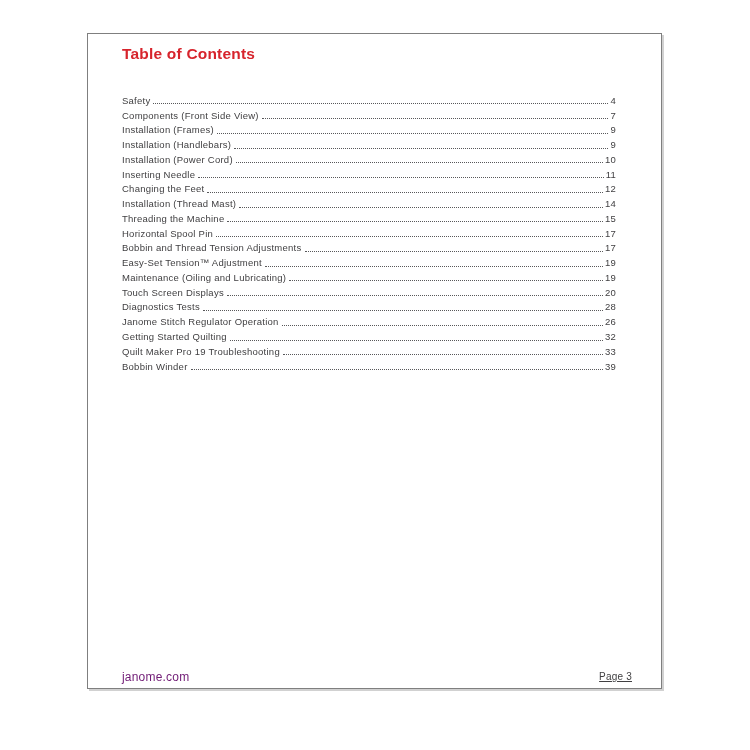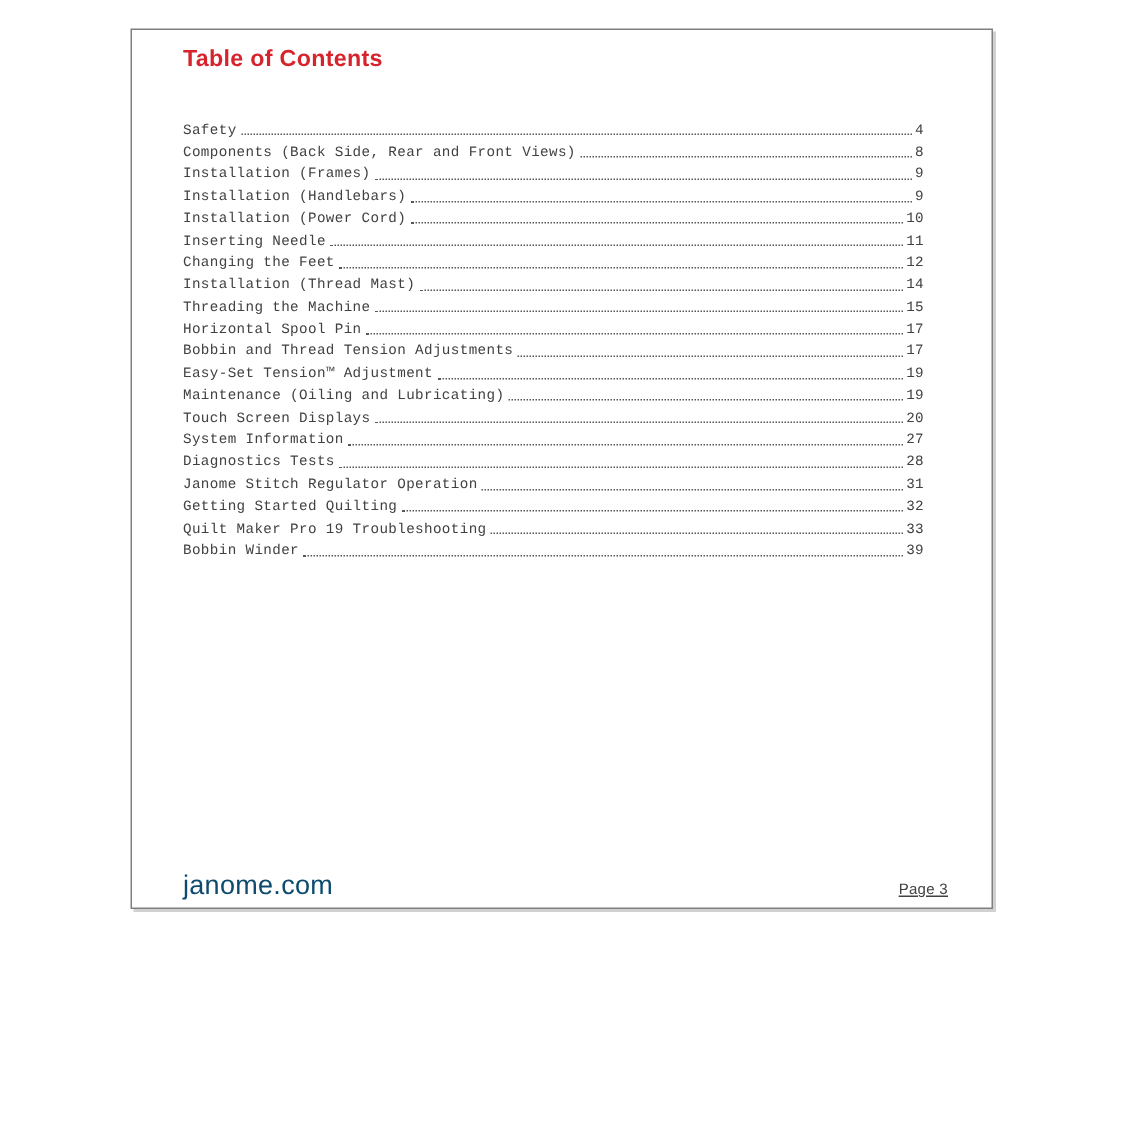--- a/index.html
+++ b/index.html
@@ -10,39 +10,39 @@
     font-family: "Liberation Sans", "DejaVu Sans", sans-serif;
   }
   .canvas {
     position: relative;
     width: 750px; height: 750px;
     background: #ffffff;
     overflow: hidden;
   }
   .page {
     position: absolute;
-    left: 87px; top: 19px;
-    width: 575px; height: 587px;
+    left: 87px; top: 33px;
+    width: 575px; height: 656px;
     background: #ffffff;
     border: 1px solid #7f7f7f;
     box-shadow: 2px 2px 0 rgba(0,0,0,0.18);
   }
   .title {
     position: absolute;
     left: 34px; top: 11px;
     margin: 0;
     font-size: 15.5px;
     line-height: 1.1;
     font-weight: bold;
     letter-spacing: 0.2px;
     color: #d7242c;
   }
   .toc {
     position: absolute;
-    left: 34px; right: 45px; top: 58px; font-family: Liberation Mono, monospace;
+    left: 34px; right: 45px; top: 58px;
   }
   .toc-row {
     display: flex;
     align-items: flex-end;
     height: 14.77px;
     font-size: 9.5px;
     letter-spacing: 0.25px;
     color: #414042;
   }
   .toc-label, .toc-page {
@@ -51,24 +51,24 @@
   }
   .toc-leader {
     flex: 1;
     border-bottom: 1px dotted #58585a;
     margin: 0 2px 2.5px 3px;
     min-width: 10px;
   }
   .footer-site {
     position: absolute;
     left: 34px; bottom: 4px;
-    font-size: 18px;
+    font-size: 12px;
     line-height: 1.1;
     letter-spacing: 0.2px;
-    color: #0c4a6e;
+    color: #701a75;
   }
   .footer-page {
     position: absolute;
     right: 29px; bottom: 6px;
     font-size: 10px;
     line-height: 1.1;
     letter-spacing: 0.2px;
     color: #414042;
     text-decoration: underline;
   }
@@ -82,26 +82,26 @@
     <h1 class="title">Table of Contents</h1>
 
     <div class="toc">
 
   <div class="toc-row">
     <span class="toc-label">Safety</span>
     <span class="toc-leader"></span>
     <span class="toc-page">4</span>
   </div>
 
-
-  <div class="toc-row">
-    <span class="toc-label">Components (Back Side, Rear and Front Views)</span>
-    <span class="toc-leader"></span>
-    <span class="toc-page">8</span>
-  </div>
+  <div class="toc-row">
+    <span class="toc-label">Components (Front Side View)</span>
+    <span class="toc-leader"></span>
+    <span class="toc-page">7</span>
+  </div>
+
 
   <div class="toc-row">
     <span class="toc-label">Installation (Frames)</span>
     <span class="toc-leader"></span>
     <span class="toc-page">9</span>
   </div>
 
   <div class="toc-row">
     <span class="toc-label">Installation (Handlebars)</span>
     <span class="toc-leader"></span>
@@ -162,36 +162,31 @@
     <span class="toc-leader"></span>
     <span class="toc-page">19</span>
   </div>
 
   <div class="toc-row">
     <span class="toc-label">Touch Screen Displays</span>
     <span class="toc-leader"></span>
     <span class="toc-page">20</span>
   </div>
 
-  <div class="toc-row">
-    <span class="toc-label">System Information</span>
-    <span class="toc-leader"></span>
-    <span class="toc-page">27</span>
-  </div>
 
   <div class="toc-row">
     <span class="toc-label">Diagnostics Tests</span>
     <span class="toc-leader"></span>
     <span class="toc-page">28</span>
   </div>
 
   <div class="toc-row">
     <span class="toc-label">Janome Stitch Regulator Operation</span>
     <span class="toc-leader"></span>
-    <span class="toc-page">31</span>
+    <span class="toc-page">26</span>
   </div>
 
   <div class="toc-row">
     <span class="toc-label">Getting Started Quilting</span>
     <span class="toc-leader"></span>
     <span class="toc-page">32</span>
   </div>
 
   <div class="toc-row">
     <span class="toc-label">Quilt Maker Pro 19 Troubleshooting</span>

